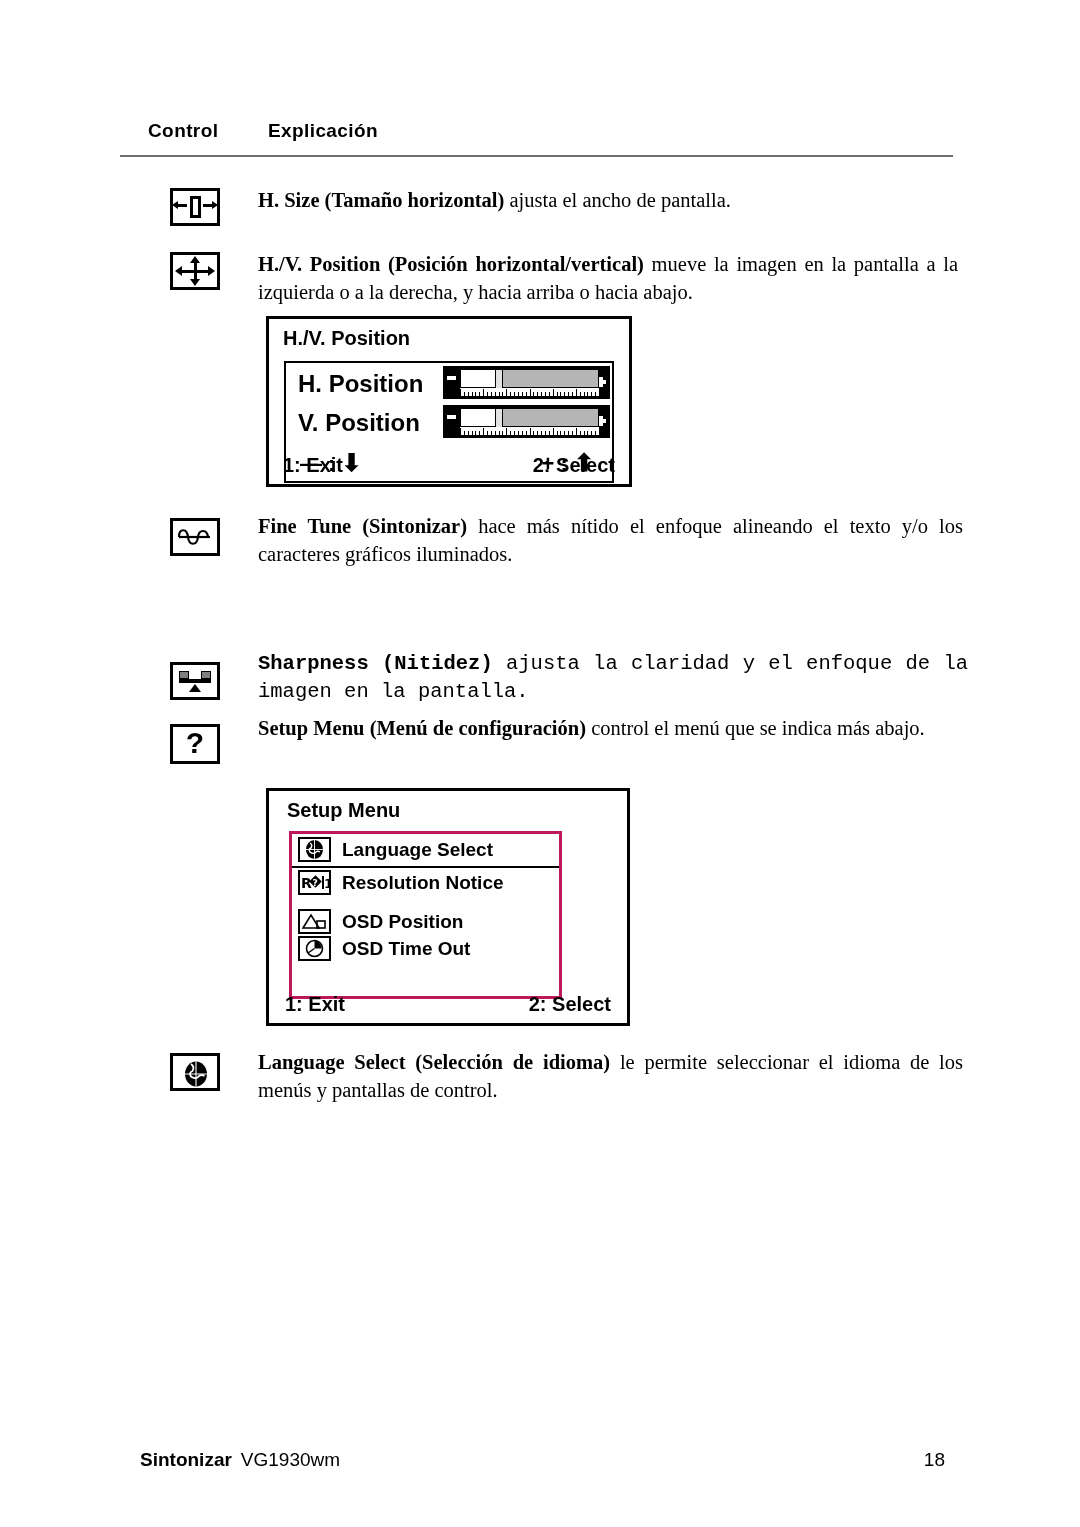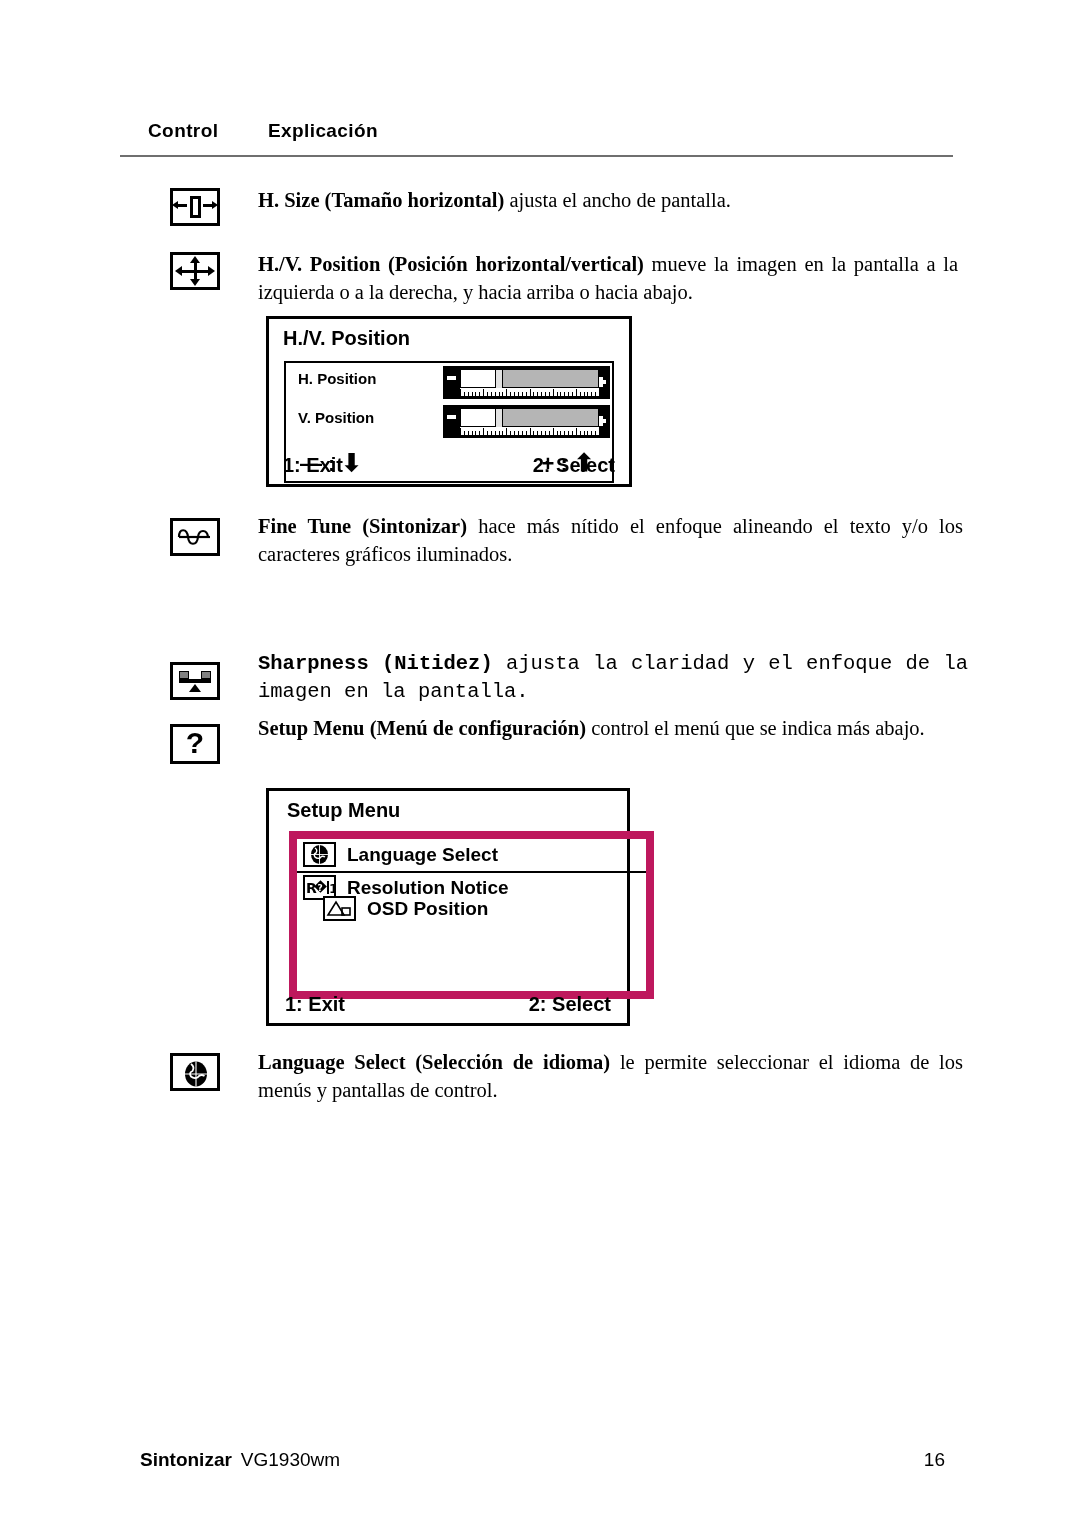--- a/index.html
+++ b/index.html
@@ -167,21 +167,21 @@
   .hv-panel {
     position:absolute;
     left: 15px; top: 42px;
     width: 330px; height: 122px;
     border: 2px solid #000;
     box-sizing: border-box;
   }
   .hv-row { position:absolute; left:0; width:100%; height:37px; }
   .hv-label {
     position:absolute; left:12px; top:6px;
-    font-weight:bold; font-size:15px;
+    font-weight:bold; font-size:24px;
   }
   .slider {
     position:absolute;
     left:157px; top:2px;
     width:167px; height:33px;
     background:#000;
     border:1px solid #000;
     box-sizing:border-box;
   }
   .slider .minus {
@@ -233,22 +233,22 @@
     font-size:22px;
     font-family:"Liberation Sans", sans-serif;
   }
   .sym.minus-sym { left:14px; top:10px; }
   .sym.plus-sym  { right:18px; top:10px; }
 
   
   .sm-panel {
     position:absolute;
     left:20px; top:40px;
-    width:365px; height:168px;
-    border:8px solid #be185d;
+    width:273px; height:168px;
+    border:3px solid #be185d;
     box-sizing:border-box;
   }
   .sm-row {
     position:absolute; left:0; width:100%; height:32px;
   }
   .sm-row.first { border-bottom:2px solid #000; }
   .sm-ico {
     position:absolute;
     left:6px; top:3px;
     width:33px; height:25px;
@@ -498,30 +498,40 @@
           <text x="1" y="16" font-family="DejaVu Sans, sans-serif" font-size="14" font-weight="bold" fill="#000">R</text>
           <rect x="11" y="5" width="9" height="9" transform="rotate(45 15.5 9.5)" fill="#000"></rect>
           <text x="12.5" y="14" font-family="DejaVu Sans, sans-serif" font-size="9" font-weight="bold" fill="#fff">?</text>
           <path d="M22,4 h2 v13 h-2 z" fill="#000"></path>
           <text x="24" y="16" font-family="DejaVu Sans, sans-serif" font-size="13" font-weight="bold" fill="#000">1</text>
         </svg>
       </div>
       <div class="sm-label">Resolution Notice</div>
     </div>
 
-    <div class="sm-row" style="top:54px;margin-left:20px;">
+    <div class="sm-row" style="top:72px;">
       <div class="sm-ico">
         <svg width="29" height="21" viewBox="0 0 29 21">
           <path d="M3,17 L11,4 L19,17 Z" fill="none" stroke="#000" stroke-width="1.6"></path>
           <rect x="17" y="10" width="8" height="7" fill="none" stroke="#000" stroke-width="1.6"></rect>
         </svg>
       </div>
       <div class="sm-label">OSD Position</div>
     </div>
 
+    <div class="sm-row" style="top:99px;">
+      <div class="sm-ico">
+        <svg width="29" height="21" viewBox="0 0 29 21">
+          <circle cx="14.5" cy="10.5" r="8" fill="none" stroke="#000" stroke-width="1.6"></circle>
+          <path d="M14.5,10.5 L14.5,2.5 A8,8 0 0,1 21.5,10.5 Z" fill="#000"></path>
+          <line x1="14.5" y1="10.5" x2="8" y2="15" stroke="#000" stroke-width="1.4"></line>
+        </svg>
+      </div>
+      <div class="sm-label">OSD Time Out</div>
+    </div>
 
 
   </div>
 
   <div class="osd-footer" style="left:16px; right:16px; bottom:6px; height:24px;">
     <span class="left">1: Exit</span>
     <span class="right">2: Select</span>
   </div>
 </div>
 
@@ -533,14 +543,14 @@
       <path d="M14,3.5 v25 M3,16 h22" stroke="#fff" stroke-width="1.1" fill="none"></path>
     </svg>
   </div>
   <div class="entry-text" style="top:1048px; width:705px;">
     <b>Language Select (Selección de idioma)</b><span> le permite seleccionar el idioma de los menús y pantallas de control.</span>
   </div>
 </div>
 
 <div class="page-footer">
   <span class="brand">Sintonizar</span><span class="model">VG1930wm</span>
-  <span class="pageno">16</span>
+  <span class="pageno">18</span>
 </div>
 
 </body></html>

